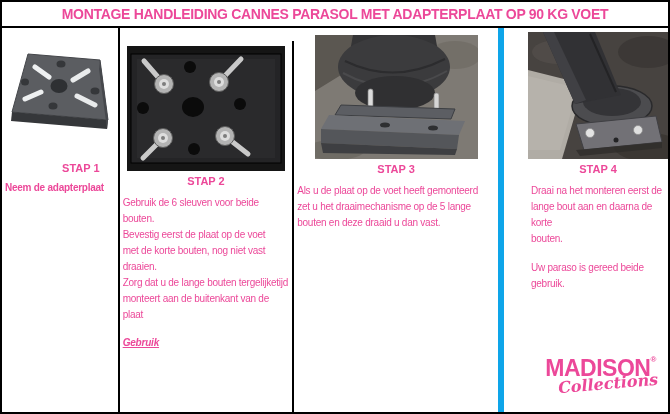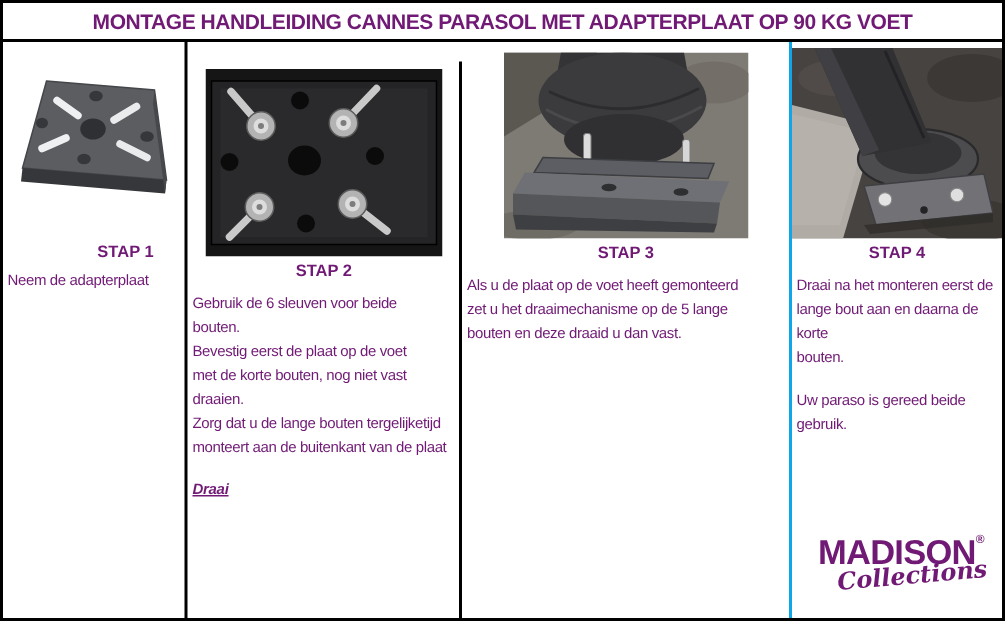--- a/index.html
+++ b/index.html
@@ -3,55 +3,55 @@
 <meta charset="utf-8">
 <style>
   html,body{margin:0;padding:0;background:#fff;}
   .page{
     position:relative;
     width:670px;height:414px;
     box-sizing:border-box;
     border:2px solid #000;
     background:#fff;
     font-family:"Liberation Sans",sans-serif;
-    color:#701a75;
+    color:#ec4899;
     overflow:hidden;
   }
   .title-row{
     height:24px;
     border-bottom:2px solid #000;
     display:flex;align-items:center;justify-content:center;
     font-size:14px;font-weight:bold;letter-spacing:-0.3px;
     white-space:nowrap;
   }
   .cols{
     position:absolute;top:26px;left:0;right:0;bottom:0;
     display:flex;
   }
   .col{box-sizing:border-box;position:relative;}
   .col-1{width:128px;border-right:2px solid #000;}
   .col-2{width:190px;border-right:2px solid #000;margin-top:13px;}
-  .col-3{width:228px;border-right:2px solid #0ea5e9;}
-  .col-4{flex:1;}
+  .col-3{width:228px;border-right:6px solid #0ea5e9;}
+  .col-4{flex:1;padding-left:24px;}
   .photo{display:flex;justify-content:center;}
   .col-1 .photo{margin-top:14px;}
   .col-2 .photo{margin-top:5px;}
   .col-3 .photo{margin-top:7px;}
   .col-4 .photo{margin-top:4px;}
   .stap{
     text-align:center;font-weight:bold;font-size:11px;
   }
   .col-1 .stap{margin-top:10px;padding-left:42px;}
   .col-2 .stap,.col-3 .stap,.col-4 .stap{margin-top:4px;}
   .body-text{
     font-size:10px;letter-spacing:-0.25px;line-height:16px;
     margin:8px 2px 0 3px;
     white-space:pre-line;
   }
-  .col-1 .body-text{margin-top:6px;}
+  .col-1 .body-text{margin-top:6px;font-weight:bold;}
   .advies-heading{
     margin:14px 2px 0 3px;
     font-size:10px;font-weight:bold;font-style:italic;
     text-decoration:underline;letter-spacing:-0.2px;
   }
   .advies-text{margin-top:10px;}
   .footer-text{margin-top:13px;}
   .logo{
     position:absolute;right:6px;bottom:20px;
     text-align:center;line-height:1;
@@ -139,21 +139,21 @@
           </g>
         </svg>
       </div>
       <div class="stap">STAP 2</div>
       <div class="body-text">Gebruik de 6 sleuven voor beide
 bouten.
 Bevestig eerst de plaat op de voet
 met de korte bouten, nog niet vast draaien.
 Zorg dat u de lange bouten tergelijketijd
 monteert aan de buitenkant van de plaat</div>
-      <div class="advies-heading">Draai</div>
+      <div class="advies-heading">Gebruik</div>
     </div>
 
     <div class="col col-3">
       <div class="photo">
         <svg width="163" height="124" viewBox="0 0 163 124">
           <rect width="163" height="124" fill="#7e7a74"></rect>
           <polygon points="0,0 62,0 26,40 0,56" fill="#5b5751"></polygon>
           <ellipse cx="140" cy="20" rx="26" ry="14" fill="#6f6b64" opacity="0.7"></ellipse>
           <ellipse cx="20" cy="115" rx="30" ry="10" fill="#6a665f" opacity="0.7"></ellipse>
 

